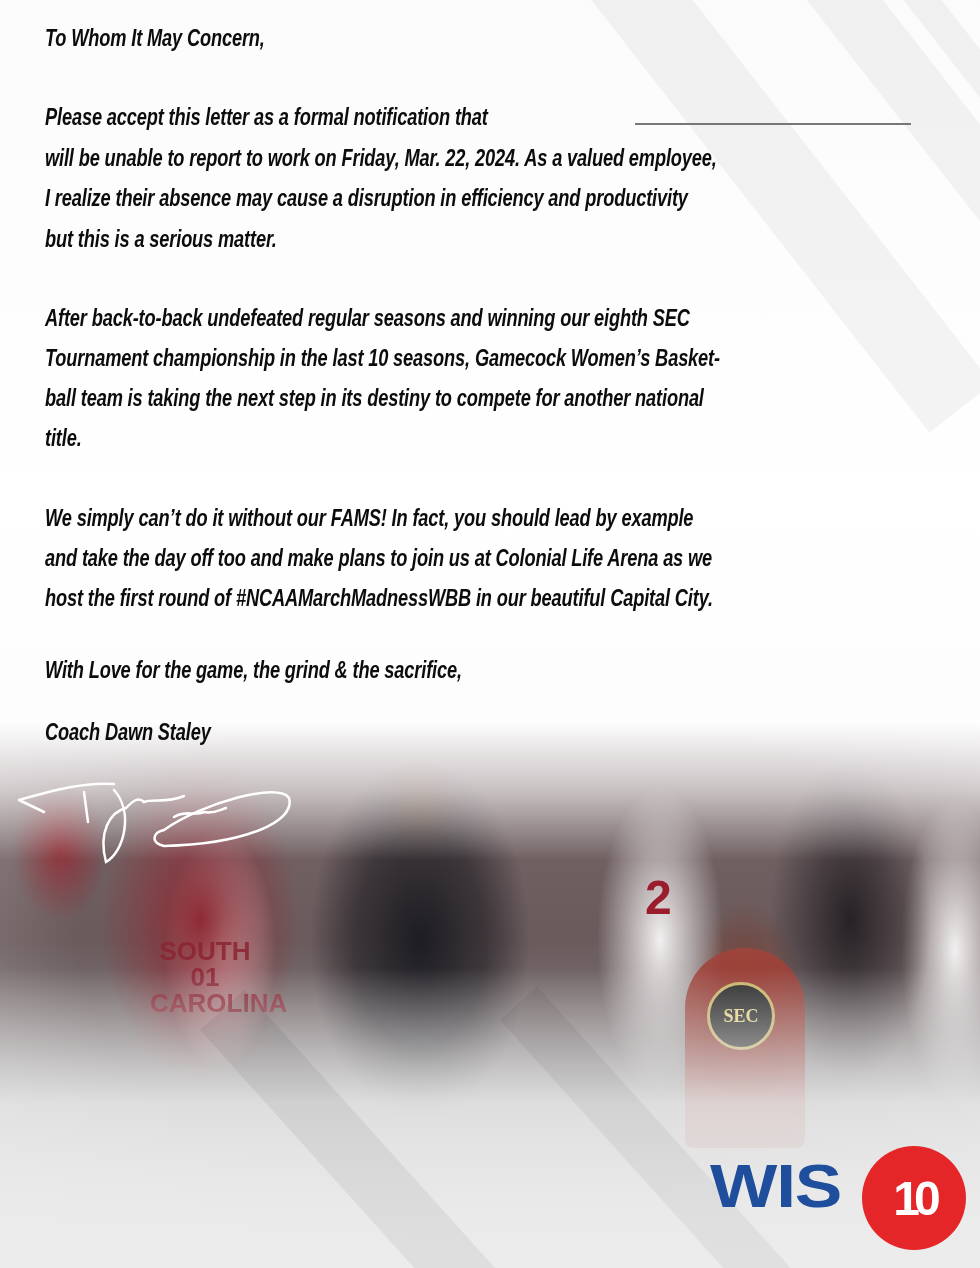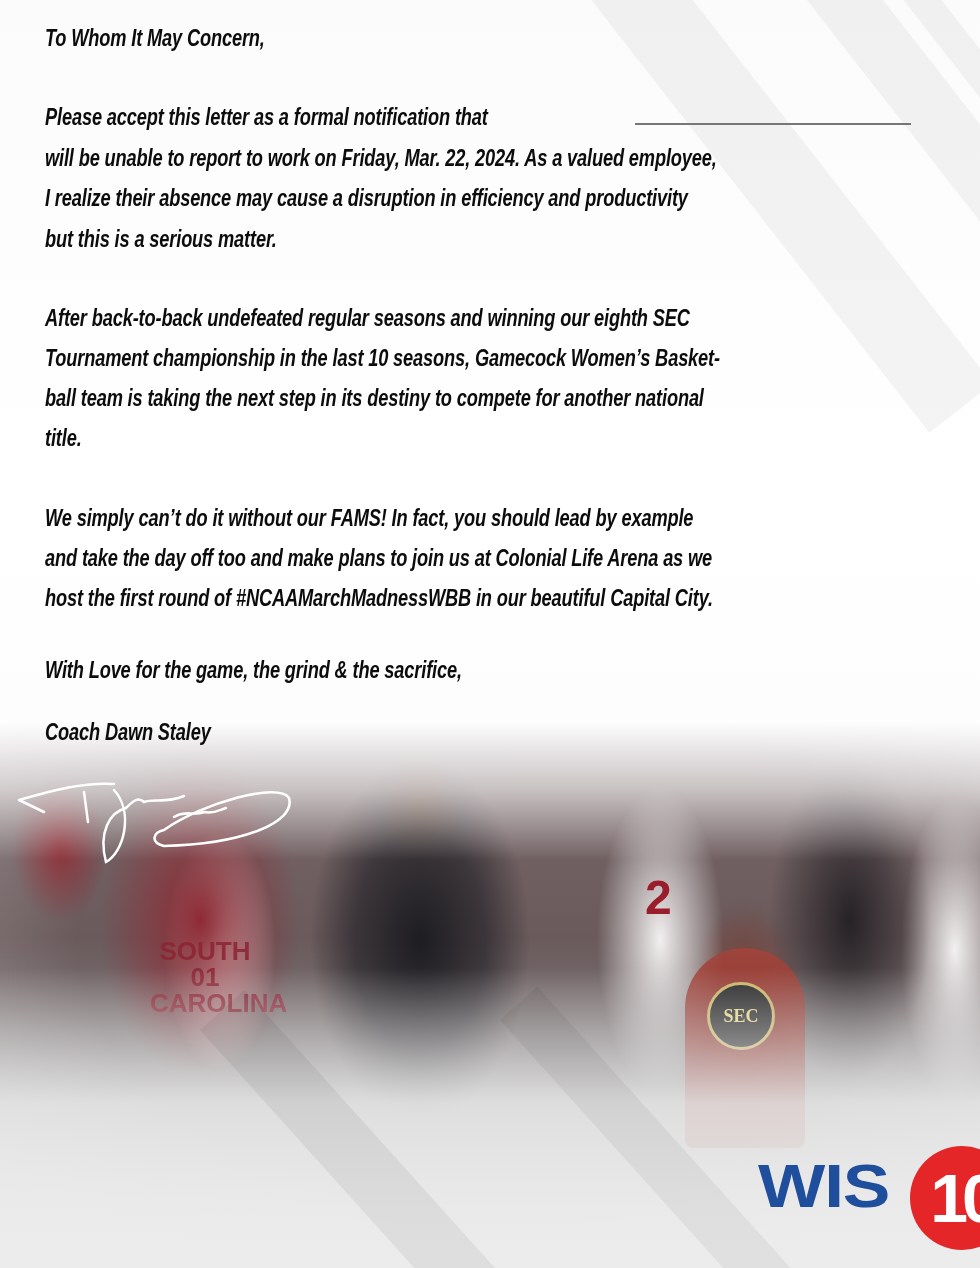--- a/index.html
+++ b/index.html
@@ -25,23 +25,23 @@
   .photo .fade-sides{position:absolute;inset:0;background:radial-gradient(ellipse 70% 80% at 50% 40%,rgba(255,255,255,0) 60%,rgba(255,255,255,0.35) 100%);}
   .jersey-text{position:absolute;color:#8b2433;font-family:"Liberation Sans",sans-serif;font-weight:bold;font-size:26px;opacity:0.85;text-align:center;line-height:26px;}
   .number{position:absolute;color:#9a1d2c;font-weight:bold;font-size:48px;font-family:"Liberation Sans",sans-serif;}
   .trophy{position:absolute;left:685px;top:228px;width:120px;height:200px;border-radius:60px 60px 8px 8px;background:linear-gradient(180deg,#a5433a,#7a2b26);opacity:0.85;}
   .sec{position:absolute;left:707px;top:262px;width:62px;height:62px;border-radius:50%;background:#2a2a2a;border:3px solid #c9b56a;display:flex;align-items:center;justify-content:center;color:#e6d68c;font-weight:bold;font-size:18px;font-family:"Liberation Serif",serif;}
   .letter{position:absolute;left:45px;top:0;width:900px;color:#0c0c0c;}
   .line{position:absolute;left:0;white-space:nowrap;font-weight:bold;font-style:italic;font-size:24px;
     transform:scaleX(0.76);transform-origin:0 50%;letter-spacing:-0.2px;}
   .blank{position:absolute;left:590px;top:123px;width:276px;height:2px;background:#777;}
   .signature{position:absolute;left:14px;top:772px;}
-  .logo{position:absolute;left:710px;top:1150px;display:flex;align-items:center;margin-left:48px;}
+  .logo{position:absolute;left:710px;top:1150px;display:flex;align-items:center;}
   .logo .wis{color:#1f4e9c;font-weight:900;font-size:62px;font-family:"Liberation Sans",sans-serif;letter-spacing:-1px;transform:scaleX(1.15);transform-origin:0 50%;}
-  .logo .ten{position:absolute;left:152px;top:-4px;width:104px;height:104px;border-radius:50%;background:#e42629;display:flex;align-items:center;justify-content:center;color:#fff;font-weight:900;font-size:68px;letter-spacing:-6px;}
+  .logo .ten{position:absolute;left:152px;top:-4px;width:104px;height:104px;border-radius:50%;background:#e42629;display:flex;align-items:center;justify-content:center;color:#fff;font-weight:900;font-size:48px;letter-spacing:-6px;}
 </style>
 </head>
 <body>
 
 <div class="bg"></div>
 <div class="stripe" style="left:560px;top:-40px;width:80px;height:600px;transform:rotate(-38deg);"></div>
 <div class="stripe" style="left:760px;top:-60px;width:60px;height:700px;transform:rotate(-38deg);"></div>
 <div class="stripe" style="left:880px;top:-30px;width:30px;height:500px;transform:rotate(-38deg);"></div>
 
 <div class="photo">

